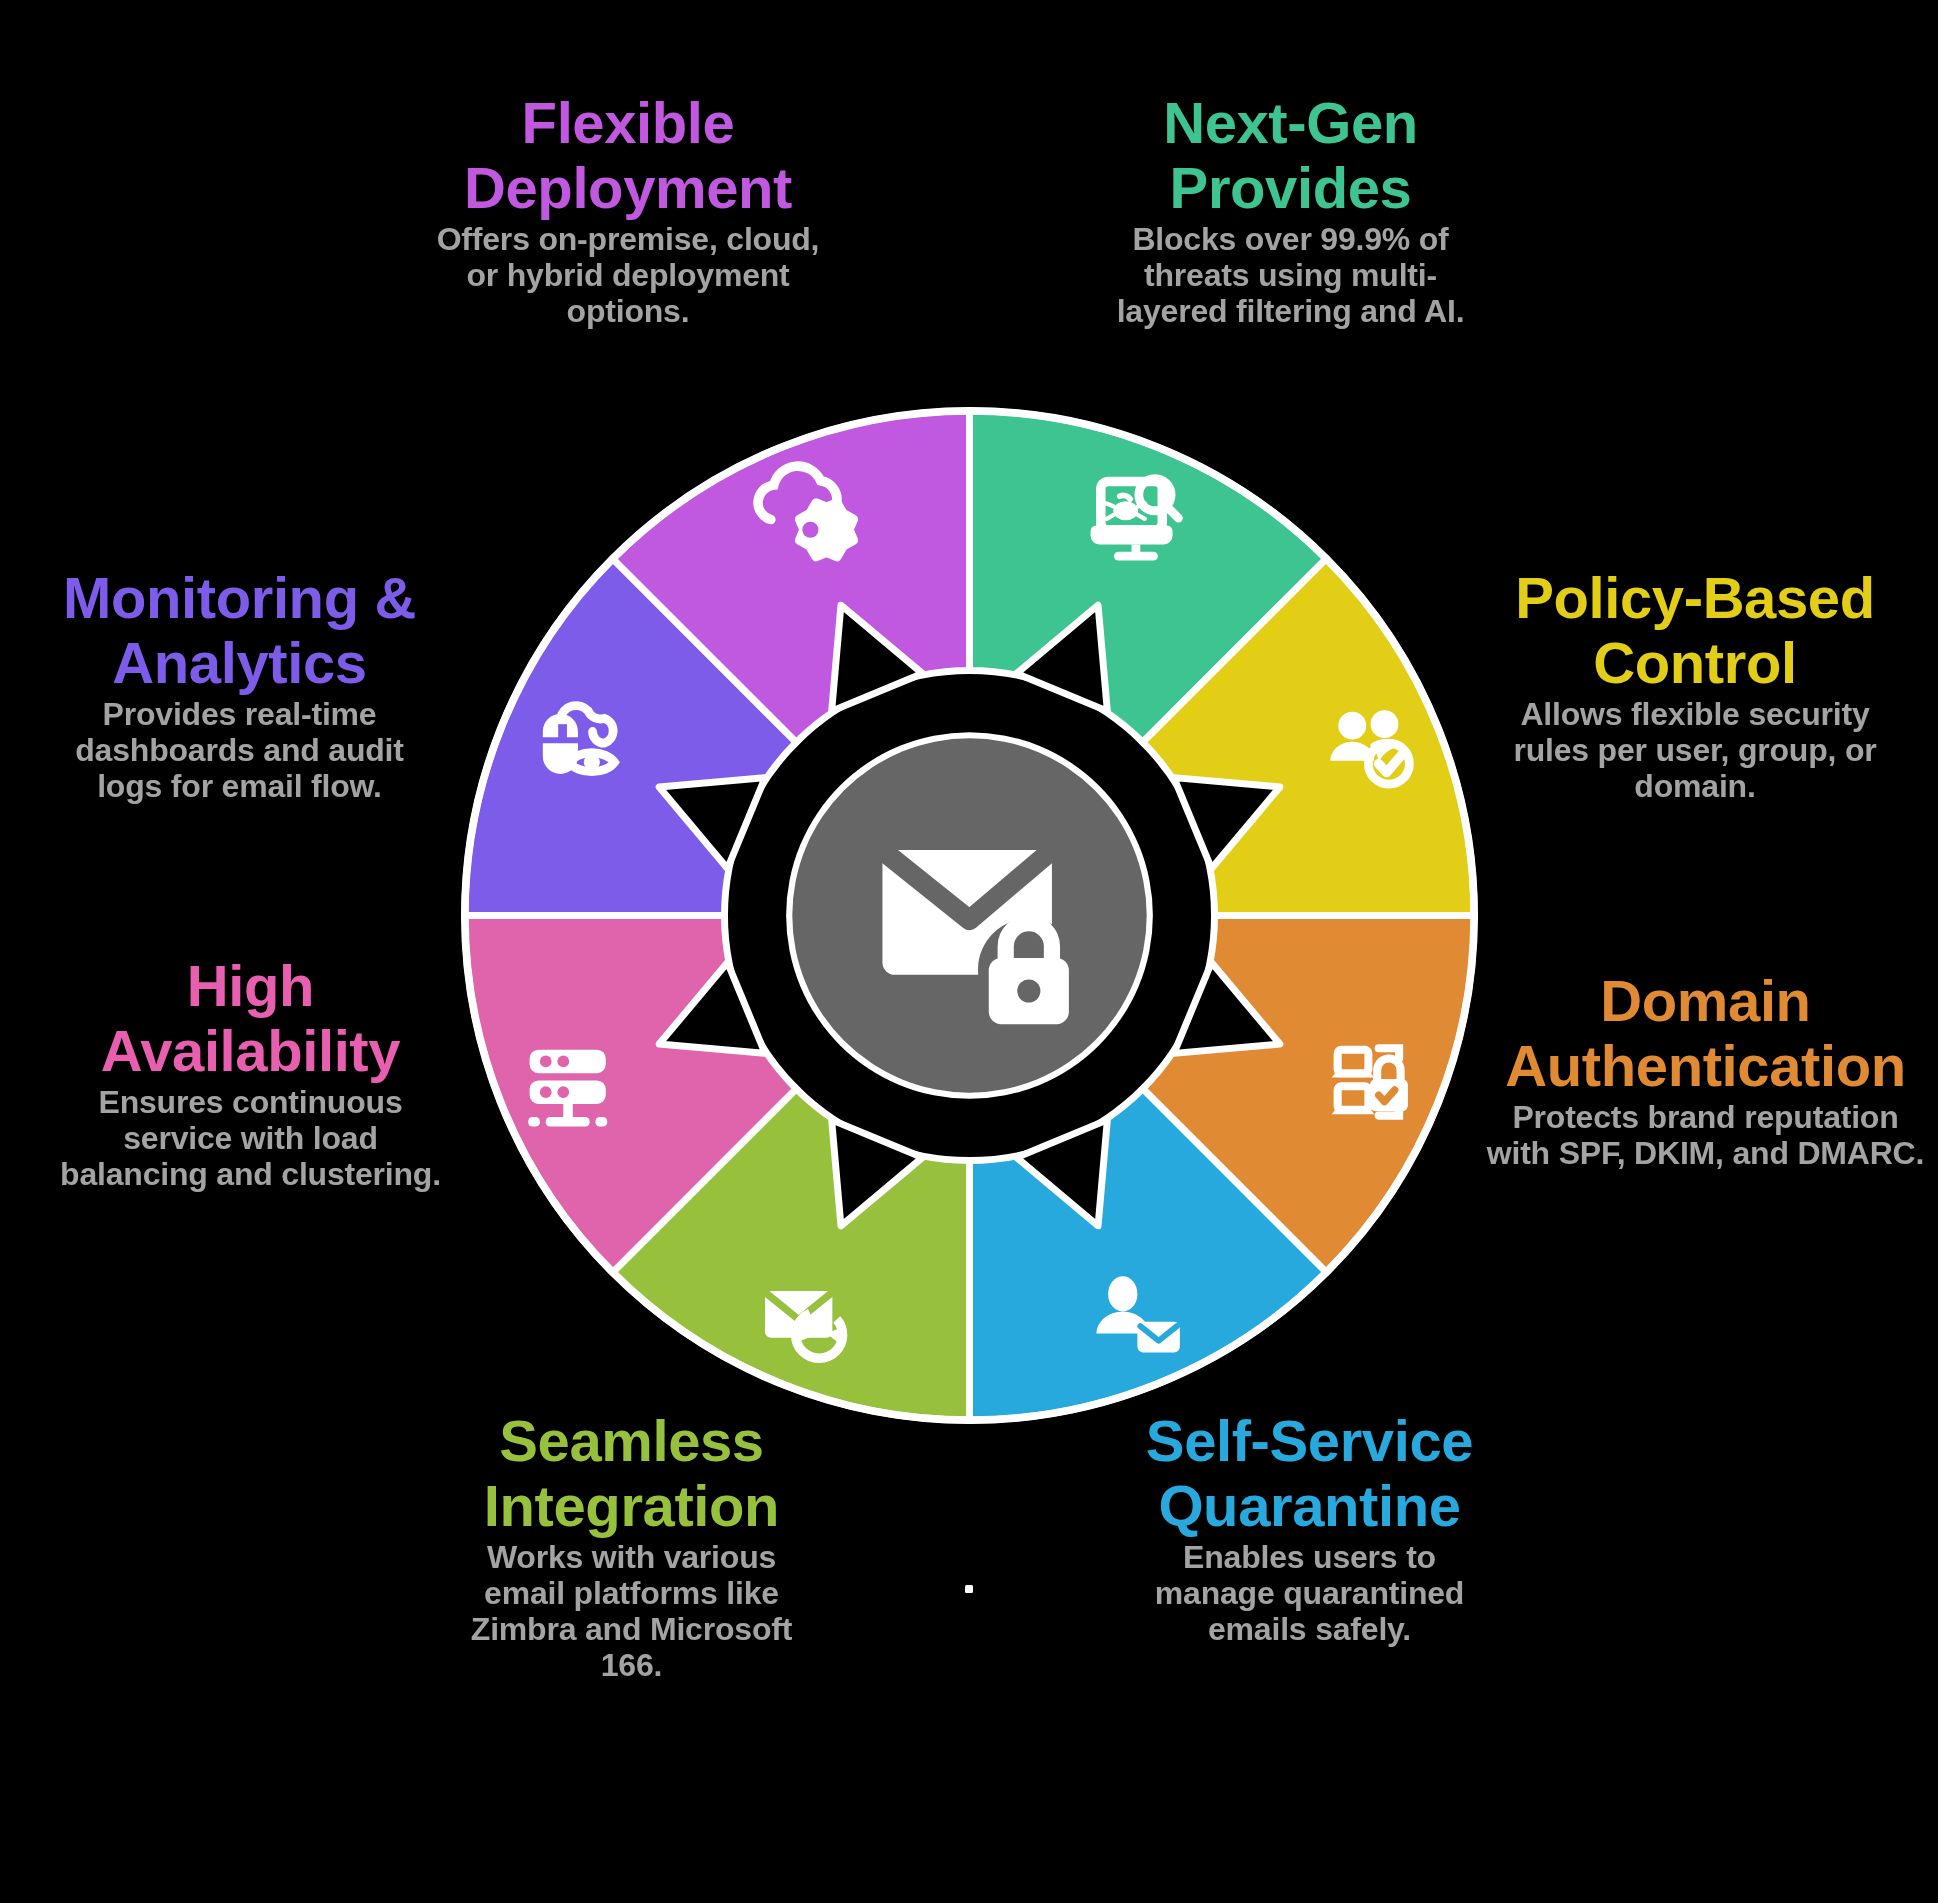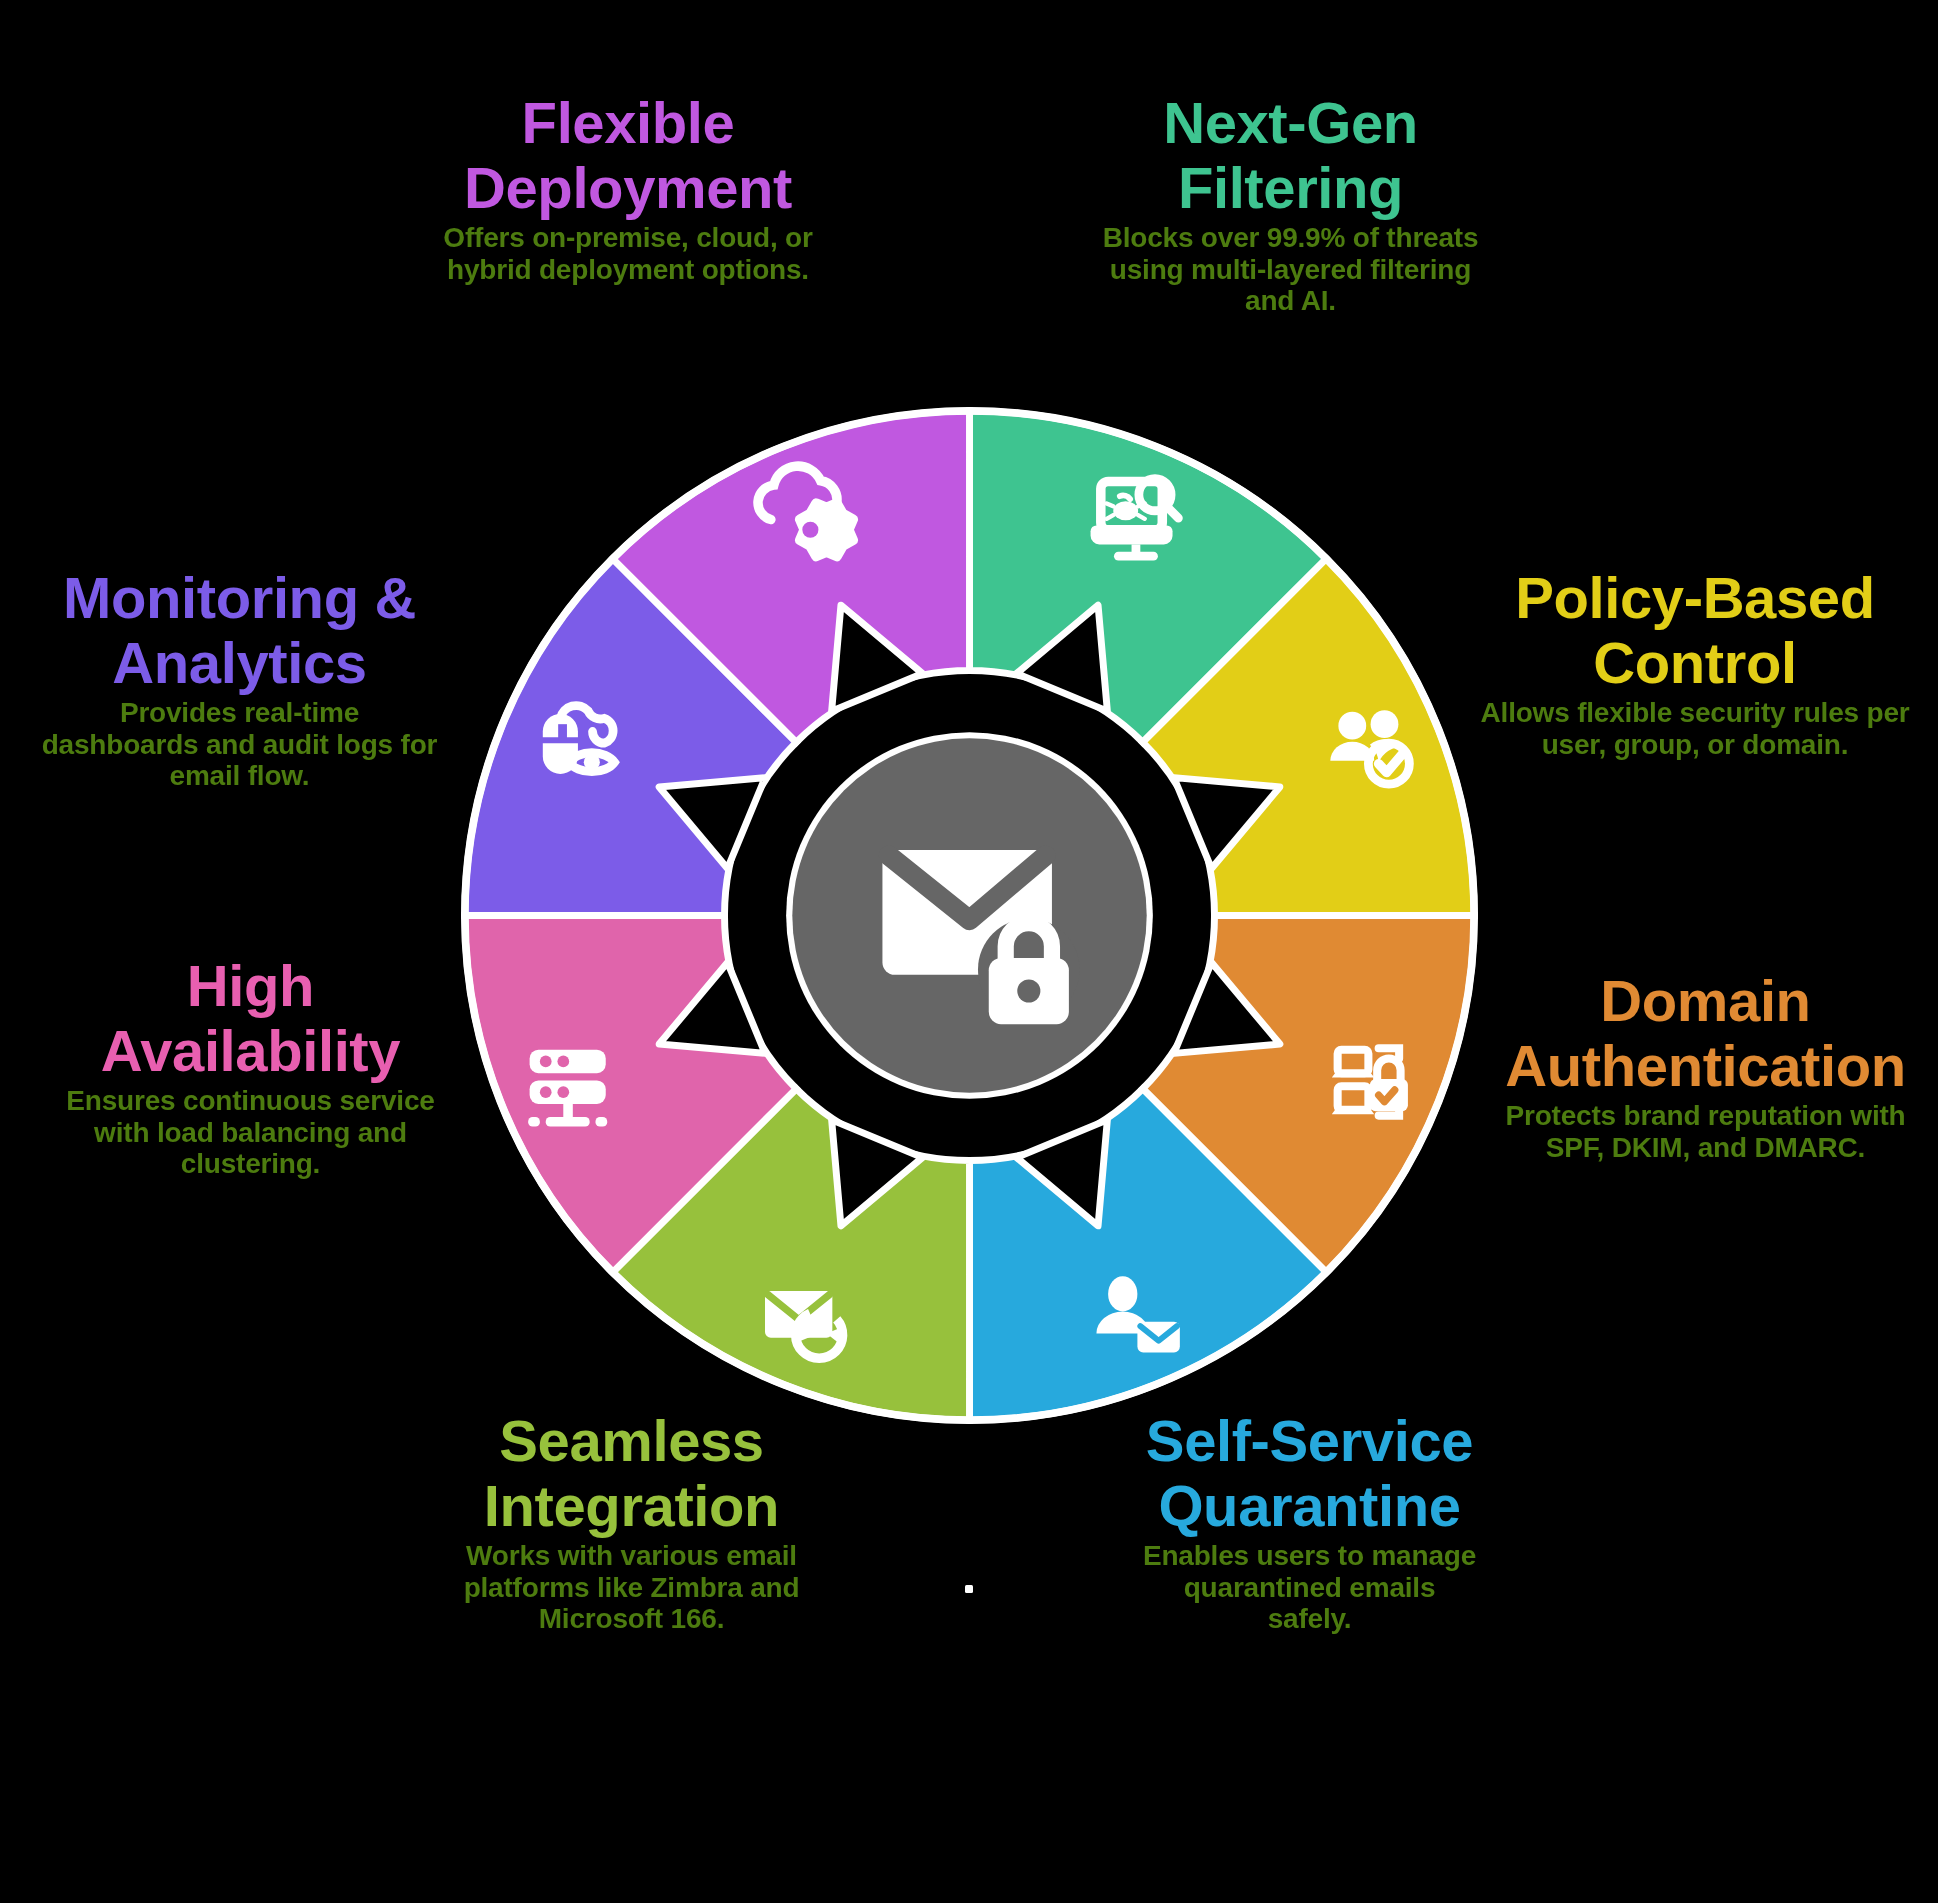--- a/index.html
+++ b/index.html
@@ -38,22 +38,22 @@
   .callout .c-title {
     display: block;
     font-weight: bold;
     font-size: 58px;
     letter-spacing: -0.4px;
     margin: 0 0 1.5px 0;
   }
   .callout .c-desc {
     display: block;
     font-weight: bold;
-    font-size: 28px;
-    color: #4d7c0f;
+    font-size: 32px;
+    color: #a3a3a3;
     letter-spacing: -0.2px;
   }
 
   
   #callout-flexible-deployment { left: 420px;  top: 91px;  width: 416px; }
   #callout-next-gen-filtering  { left: 1098px; top: 91px;  width: 385px; }
   #callout-monitoring-analytics{ left: 39px;   top: 566px;  width: 401px; }
   #callout-policy-based-control{ left: 1479px; top: 566px;  width: 432px; }
   #callout-high-availability   { left: 58px;   top: 954px; width: 385px; }
   #callout-domain-authentication{left: 1486px; top: 969px; width: 439px; }
@@ -201,21 +201,21 @@
       <circle cx="77" cy="98" r="15" fill="#666666"></circle>
     </g>
   </svg>
 
   <div class="callout" id="callout-flexible-deployment">
     <span class="c-title" style="color: rgb(192, 88, 224);">Flexible Deployment</span>
     <span class="c-desc">Offers on-premise, cloud, or hybrid deployment options.</span>
   </div>
 
   <div class="callout" id="callout-next-gen-filtering">
-    <span class="c-title" style="color: rgb(62, 196, 144);">Next-Gen Filtering</span>
+    <span class="c-title" style="color: rgb(62, 196, 144);">Next-Gen Provides</span>
     <span class="c-desc">Blocks over 99.9% of threats using multi-layered filtering and AI.</span>
   </div>
 
   <div class="callout" id="callout-monitoring-analytics">
     <span class="c-title" style="color: rgb(124, 92, 232);">Monitoring &amp; Analytics</span>
     <span class="c-desc">Provides real-time dashboards and audit logs for email flow.</span>
   </div>
 
   <div class="callout" id="callout-policy-based-control">
     <span class="c-title" style="color: rgb(226, 206, 23);">Policy-Based Control</span>

